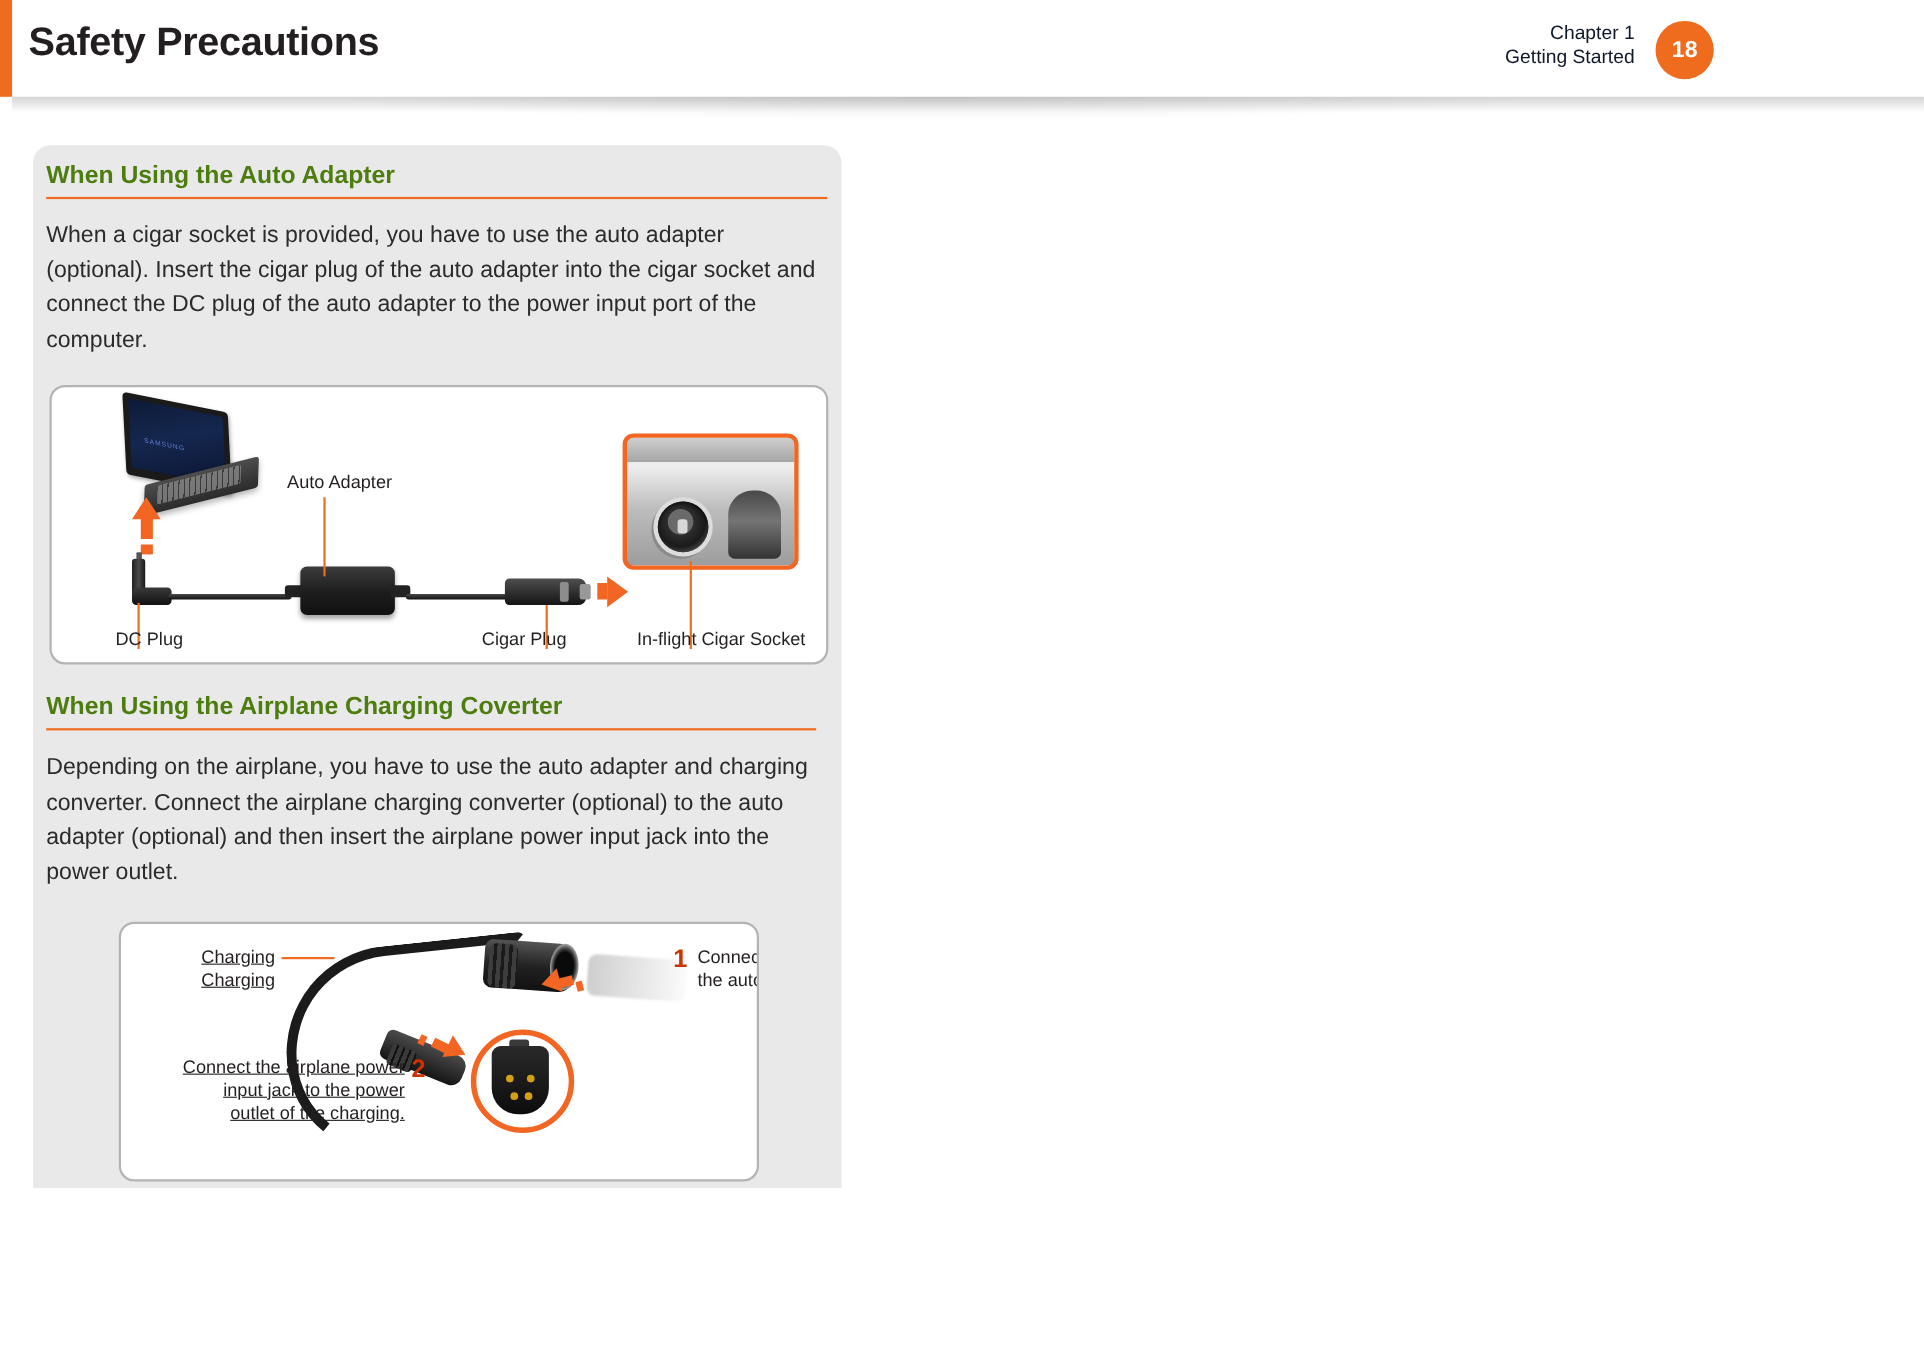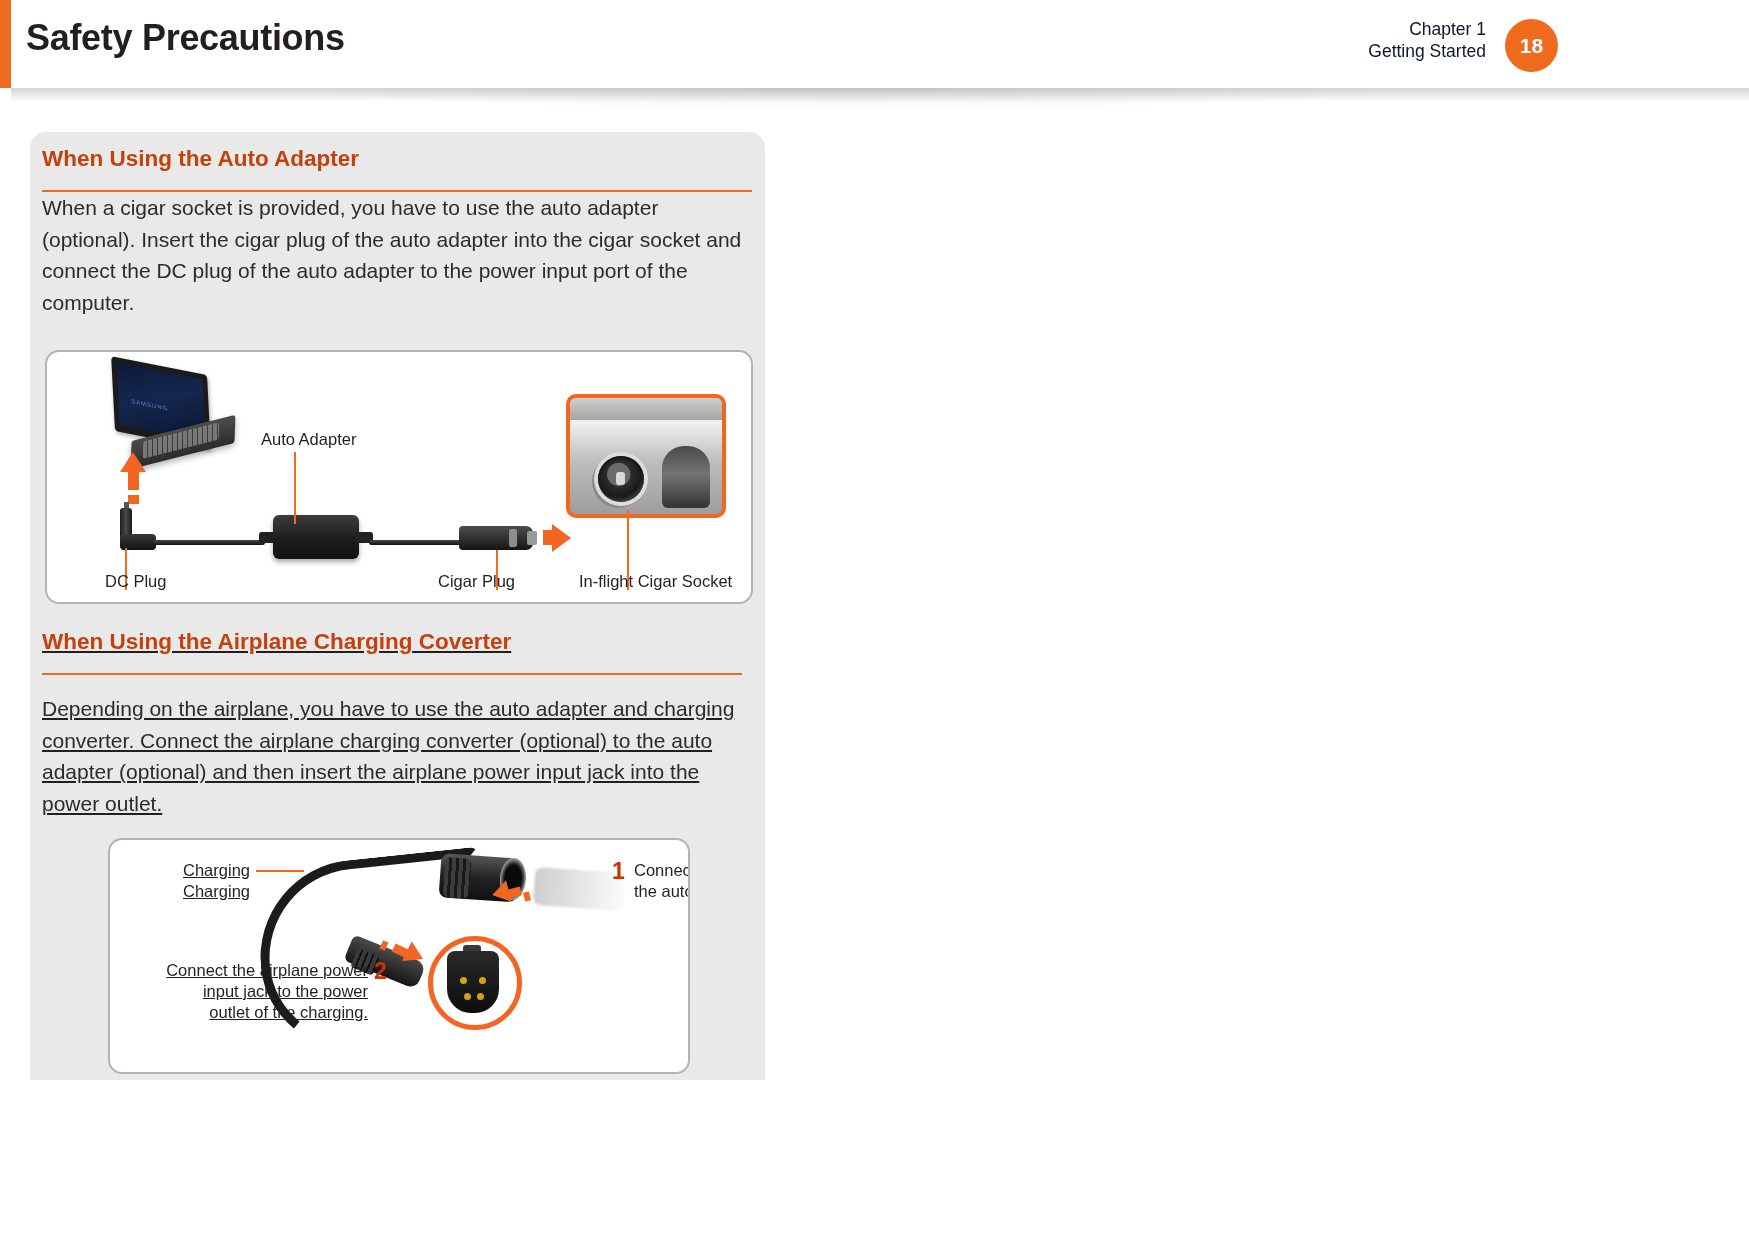--- a/index.html
+++ b/index.html
@@ -92,37 +92,37 @@
     width: 735px;
     height: 948px;
     background: #e9e9e9;
     border-top-left-radius: 16px;
     border-top-right-radius: 16px;
   }
 
   .section-heading {
     font-size: 22.5px;
     font-weight: bold;
-    color: #c2410c;
-    padding-bottom: 18px;
+    color: #4d7c0f;
+    padding-bottom: 7px;
   }
   .section-rule {
     border-bottom: 2px solid #ef6c1f;
     width: 100%;
   }
   .body-text {
     font-size: 21px;
     line-height: 31.5px;
     color: #2b2b2b;
   }
 
   .sec1 { position: absolute; left: 12px; top: 14px; width: 710px; }
-  .sec1 .body-text { }
-
-  .sec2 { position: absolute; left: 12px; top: 497px; width: 700px; text-decoration: underline; }
+  .sec1 .body-text { margin-top: 17px; }
+
+  .sec2 { position: absolute; left: 12px; top: 497px; width: 700px; }
   .sec2 .body-text { margin-top: 18px; }
 
   
   .figure-box-1 {
     position: absolute;
     left: 15px;
     top: 218px;
     width: 704px;
     height: 250px;
     background: #ffffff;

